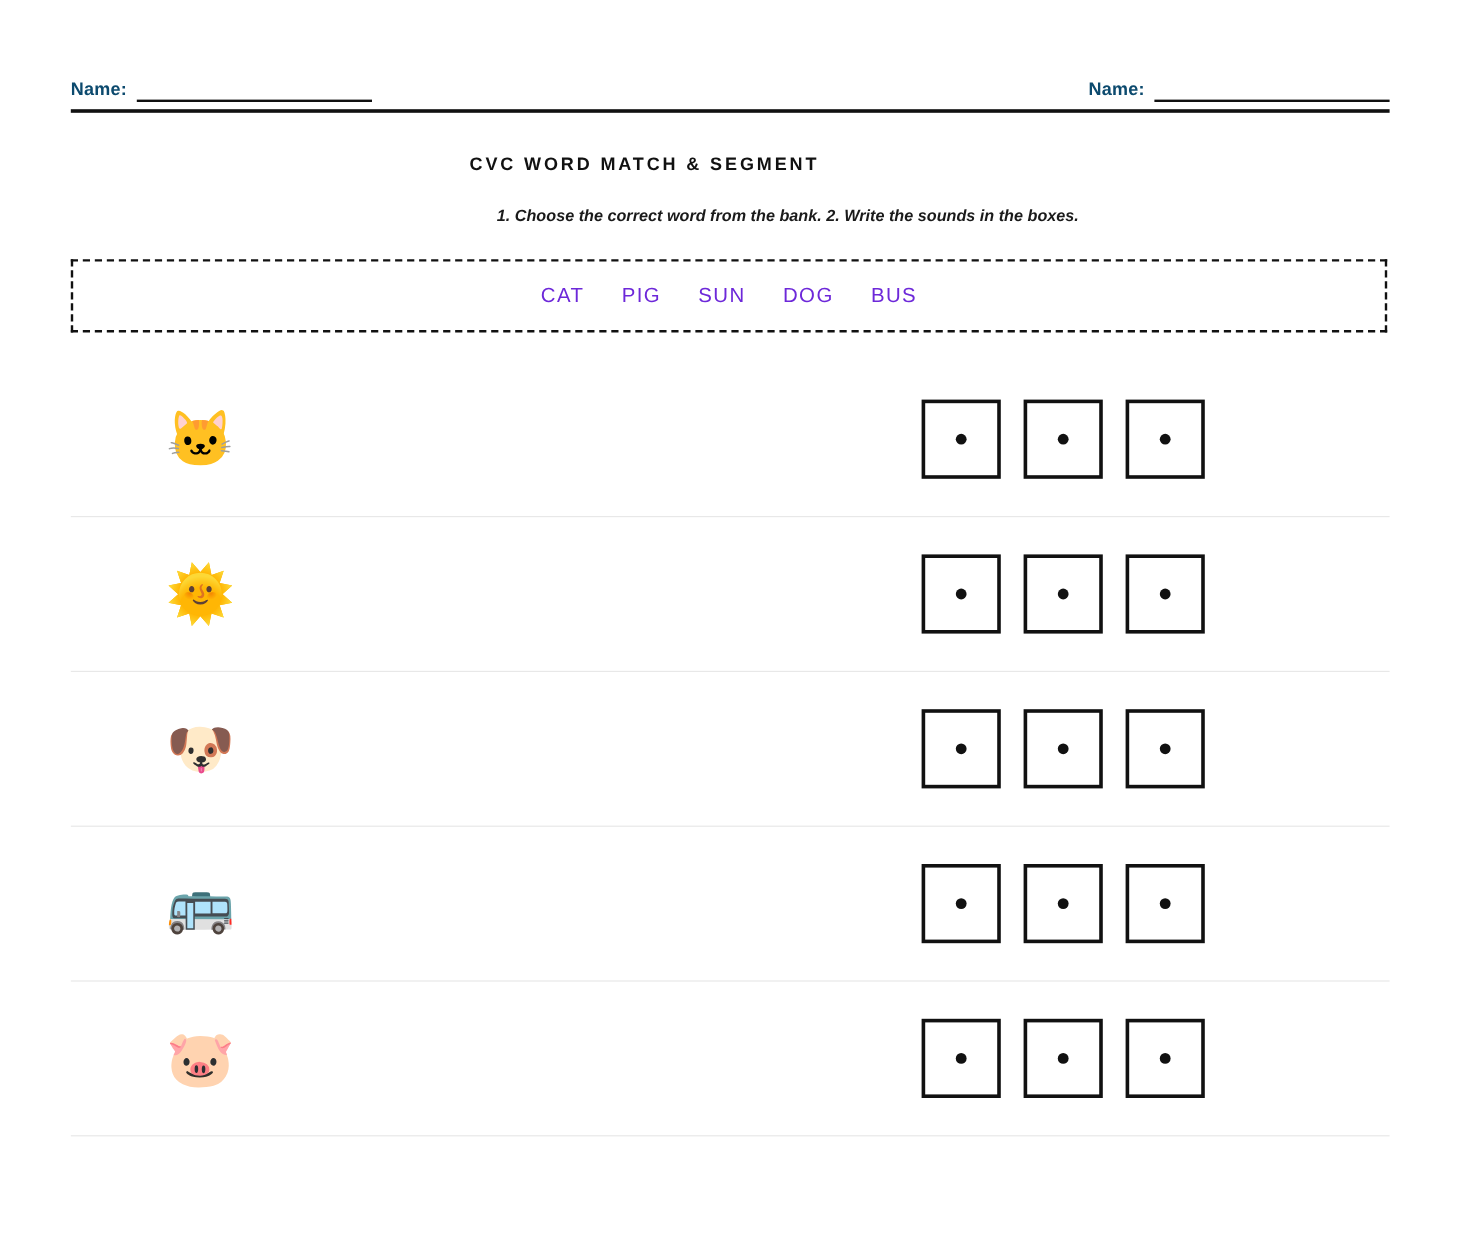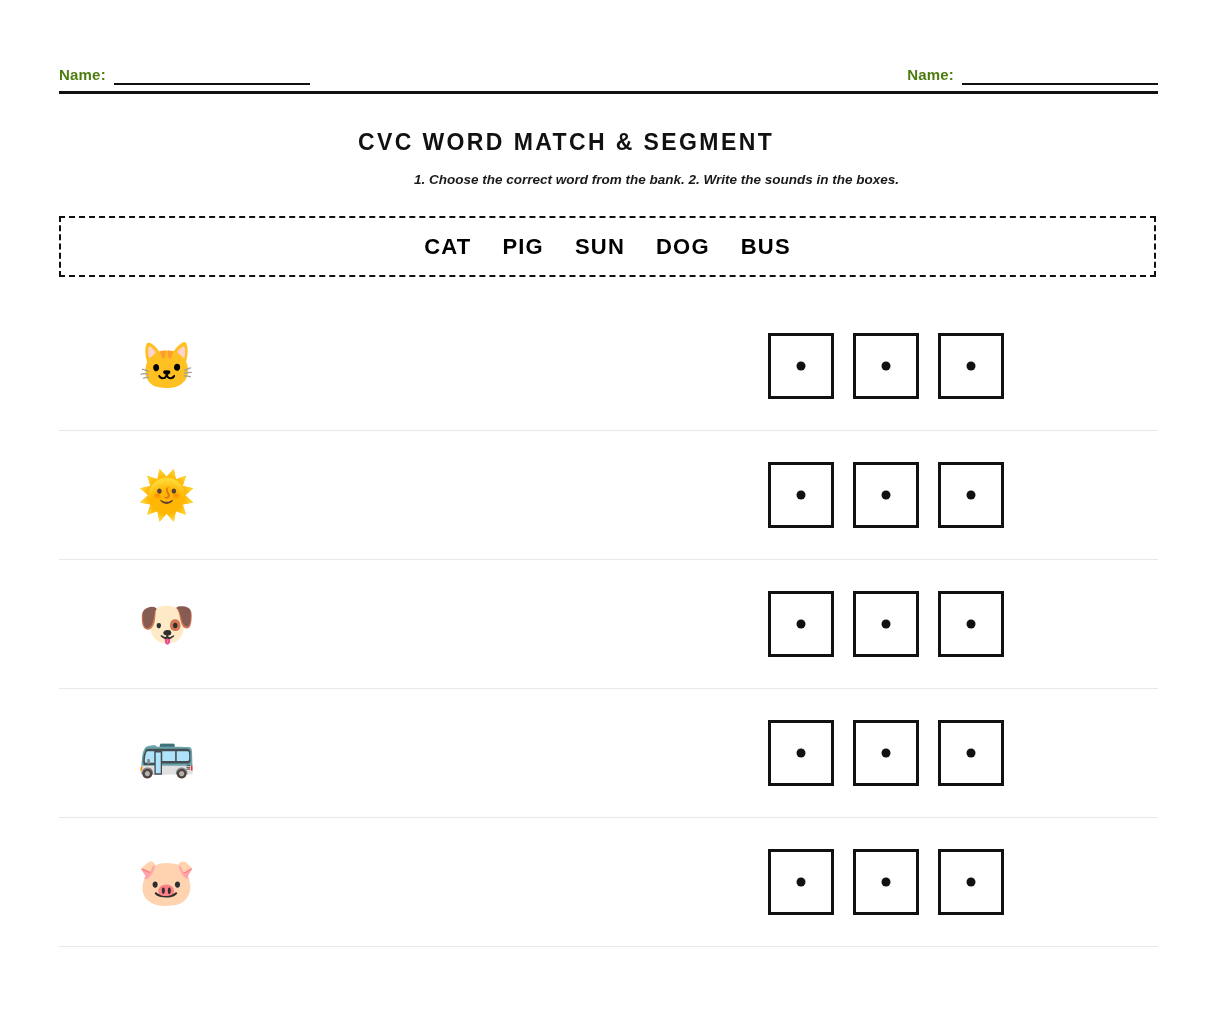--- a/index.html
+++ b/index.html
@@ -35,21 +35,21 @@
     align-items: flex-end;
     justify-content: space-between;
   }
   .field {
     display: flex;
     align-items: flex-end;
   }
   .field-label {
     font-size: 15px;
     font-weight: 700;
-    color: #4d7c0f;
+    color: #0c4a6e;
     letter-spacing: 0.2px;
     line-height: 18px;
     padding-bottom: 1px;
   }
   .field-line {
     height: 17px;
     border-bottom: 2px solid #111111;
     margin-left: 8px;
   }
   .name-line { width: 196px; }
@@ -64,25 +64,24 @@
     border-top: 3px solid #111111;
   }
 
   
   .title {
     position: absolute;
     left: 0;
     top: 129px;
     width: 1074px;
     text-align: center;
-    font-size: 23px;
+    font-size: 15px;
     font-weight: 700;
     letter-spacing: 2.4px;
     color: #111111;
-    padding-left: 29px;
   }
   .subtitle {
     position: absolute;
     left: 0;
     top: 172px;
     width: 1217px;
     text-align: center;
     font-size: 13.5px;
     font-style: italic;
     font-weight: 700;
@@ -98,24 +97,24 @@
     width: 1097px;
     height: 61px;
     border: 2px dashed #111111;
     box-sizing: border-box;
     display: flex;
     align-items: center;
     justify-content: center;
     gap: 31px;
   }
   .word-bank-word {
-    font-size: 22px;
-    font-weight: 700;
+    font-size: 17px;
+    font-weight: 400;
     letter-spacing: 1.2px;
-    color: #000000;
+    color: #6d28d9;
   }
 
   
   .rows {
     position: absolute;
     left: 59px;
     top: 302px;
     width: 1099px;
   }
   .row {

